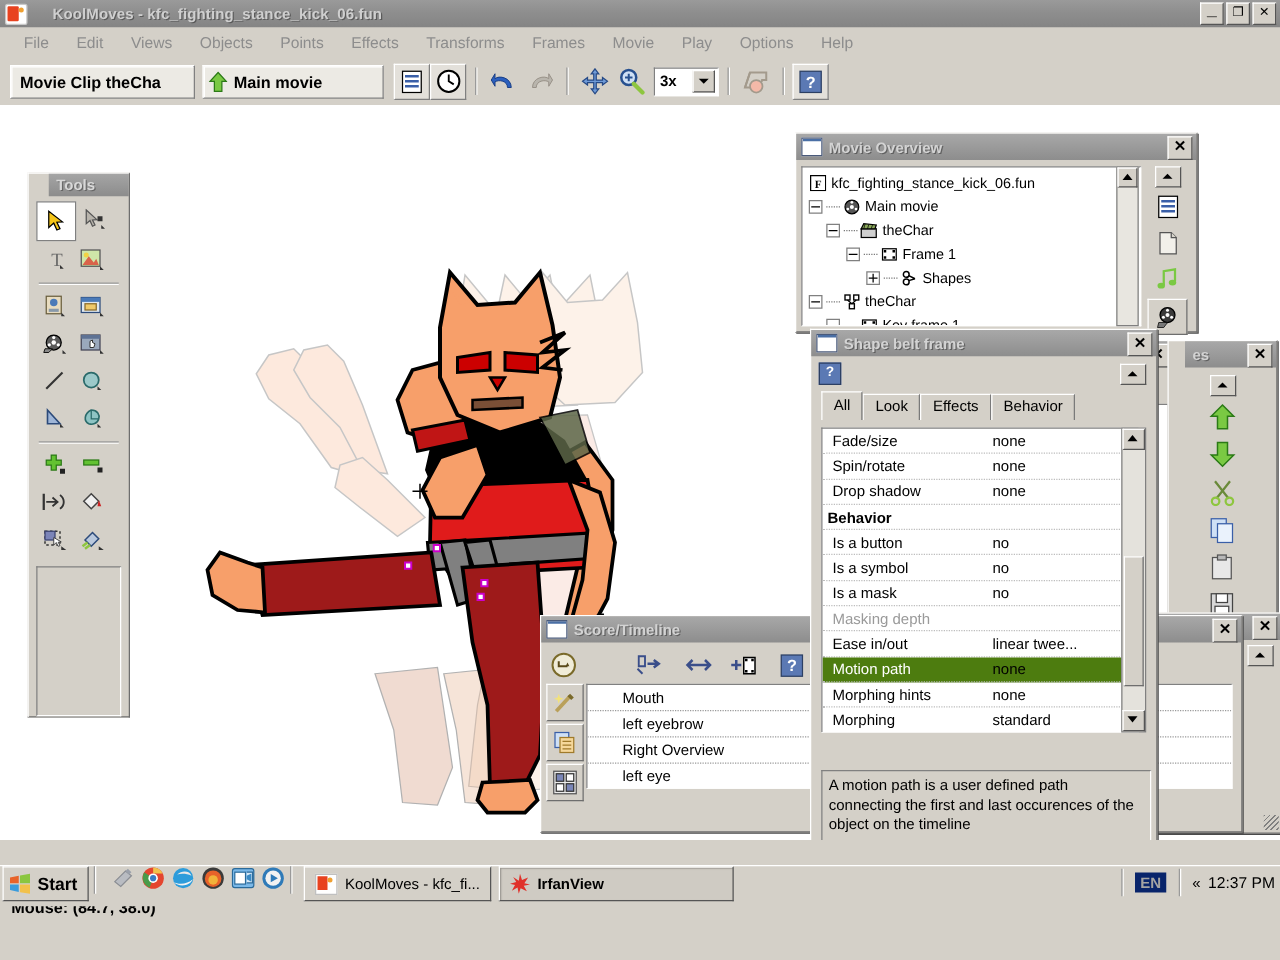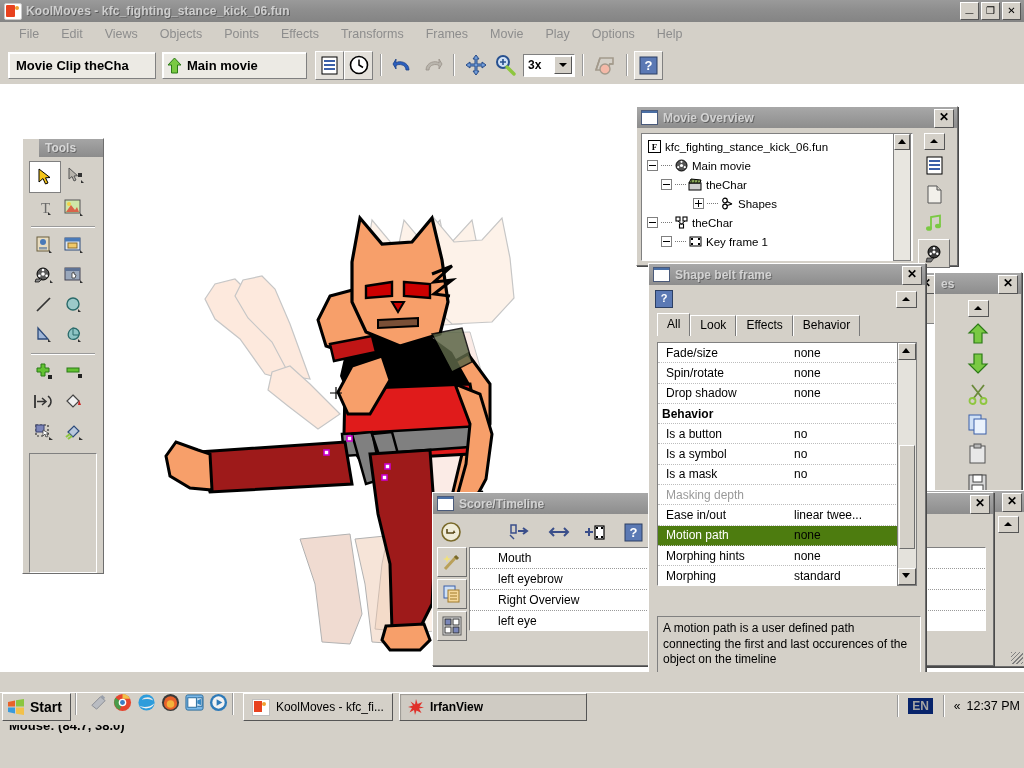--- a/index.html
+++ b/index.html
@@ -8,21 +8,21 @@
     font-family:"Liberation Sans", sans-serif;
     background:#ffffff;
     -webkit-font-smoothing:none;
   }
   .app{position:absolute;inset:0;background:#d4d0c8;}
 
   
   .titlebar{
     position:absolute;left:0;top:0;width:1024px;height:22px;
     background:linear-gradient(to bottom,#9a9a9a 0%,#8e8e8e 45%,#848484 100%);
-    display:flex;align-items:center;
+    display:flex;align-items:center;gap:16px;
   }
   .tb-icon{width:16px;height:15px;margin:0 4px 0 4px;position:relative;flex:none;
     background:#fff;border:1px solid #c9c9c9;border-radius:2px;overflow:hidden;}
   .tb-icon::before{content:"";position:absolute;left:1px;top:1px;width:9px;height:12px;
     background:#e8421f;border-radius:1px;}
   .tb-icon::after{content:"";position:absolute;left:10px;top:2px;width:4px;height:4px;
     background:#f0a030;border-radius:50%;}
   .tb-title{font-size:12px;font-weight:bold;color:#cfcfcf;
     text-shadow:1px 1px 0 rgba(0,0,0,.35);letter-spacing:.1px;white-space:nowrap;}
   .tb-btns{position:absolute;right:3px;top:2px;display:flex;gap:2px;}
@@ -105,21 +105,21 @@
     border-right-color:#555;border-bottom-color:#555;position:relative;cursor:default;}
   .sb-arrow::after{content:"";position:absolute;left:3px;top:4px;
     border-left:4px solid transparent;border-right:4px solid transparent;border-bottom:5px solid #000;}
   .sb-arrow.down::after{border-bottom:none;border-top:5px solid #000;}
   .mo-side{position:absolute;right:4px;top:26px;width:38px;height:126px;}
   .sidebtn{width:30px;height:27px;margin:0 auto 2px auto;display:flex;align-items:center;justify-content:center;cursor:default;}
   .sidebtn.framed{background:#d4d0c8;border:1px solid #fff;border-right-color:#6e6e6e;border-bottom-color:#6e6e6e;}
 
   
   #edit-palette{left:934px;top:272px;width:86px;height:380px;}
-  #edit-palette .p-title{padding-left:6px;}
+  #edit-palette .p-title{padding-left:6px;margin-left:13px;}
   .ep-col{padding:6px 0 0 0;display:flex;flex-direction:column;align-items:center;gap:4px;}
   .ep-btn{width:30px;height:26px;display:flex;align-items:center;justify-content:center;cursor:default;}
 
   
   #hidden-panel{left:898px;top:272px;width:40px;height:270px;}
   #hidden-panel2{left:920px;top:490px;width:104px;height:175px;}
 
   
   #shape-dialog{left:648px;top:263px;width:276px;height:422px;}
   .sd-toolrow{height:22px;display:flex;align-items:center;padding:3px 4px 0 6px;}
@@ -609,20 +609,34 @@
           <span class="tplus"></span>
             <span class="tdots"></span>
           <span class="ticon">
             <svg width="14" height="13" viewBox="0 0 14 13">
                 <rect x="1" y="5" width="12" height="7" fill="#cfcfcf" stroke="#000"></rect>
                 <path d="M1 5 L3 1 L13 2 L12 5 Z" fill="#8aa85a" stroke="#000"></path>
                 <path d="M4 1.3 L3 5 M7 1.6 L6 5 M10 1.9 L9 5" stroke="#000" stroke-width=".6"></path>
               </svg>
           </span>
           <span>theChar</span>
+        </div>
+        <div class="tnode" style="padding-left:32px">
+          <span class="tplus"></span>
+            <span class="tdots"></span>
+          <span class="ticon">
+            <svg width="13" height="13" viewBox="0 0 13 13">
+                <rect x="1" y="2" width="11" height="9" fill="#fff" stroke="#000"></rect>
+                <rect x="2" y="3" width="2" height="2" fill="#000"></rect>
+                <rect x="2" y="8" width="2" height="2" fill="#000"></rect>
+                <rect x="9" y="3" width="2" height="2" fill="#000"></rect>
+                <rect x="9" y="8" width="2" height="2" fill="#000"></rect>
+              </svg>
+          </span>
+          <span>Frame 1</span>
         </div>
         <div class="tnode" style="padding-left:48px">
           <span class="tplus plus"></span>
             <span class="tdots"></span>
           <span class="ticon">
             <svg width="13" height="13" viewBox="0 0 13 13">
                 <circle cx="4" cy="3.5" r="2.3" fill="none" stroke="#000" stroke-width="1.2"></circle>
                 <circle cx="4" cy="9.5" r="2.3" fill="none" stroke="#000" stroke-width="1.2"></circle>
                 <path d="M6 4.5 L11 7 M6 8.5 L11 7" stroke="#000" stroke-width="1.2"></path>
               </svg>

